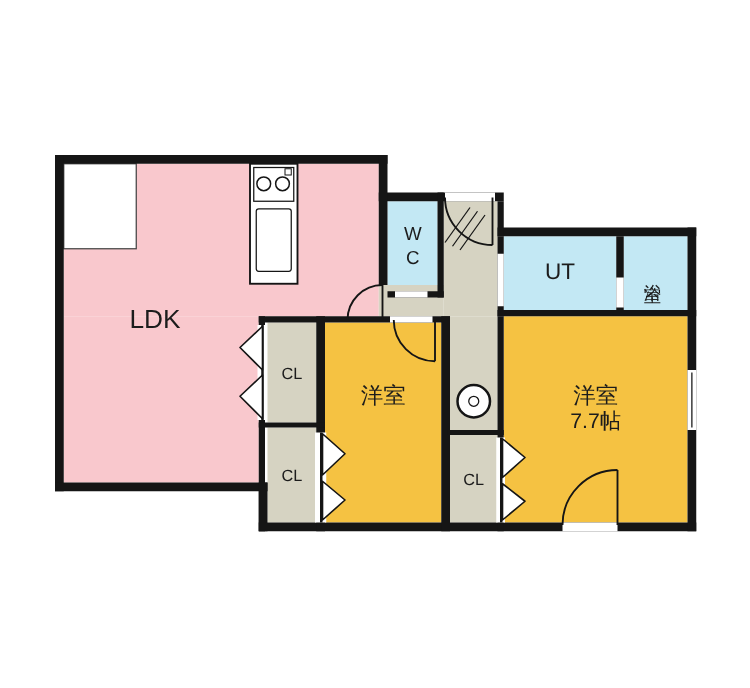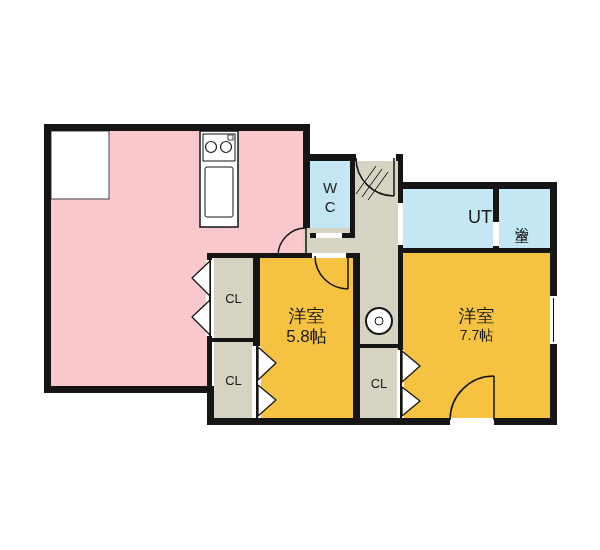--- a/index.html
+++ b/index.html
@@ -120,37 +120,37 @@
       <line x1="368" y1="200" x2="388" y2="172"></line>
     </g>
 
     <g>
       <circle cx="379" cy="321" r="13" fill="#ffffff" stroke="#151515" stroke-width="2"></circle>
       <circle cx="379" cy="321" r="4" fill="none" stroke="#151515" stroke-width="1"></circle>
     </g>
   </svg>
 
   <div class="label" style="left:58px;top:244px;width:132px;font-size:21px;">
+    <span>LDK</span>
   </div>
 
   <div class="label" style="left:260px;top:306px;width:93px;font-size:18px;">
     <span>洋室</span>
-    <span style="font-size:17px">5.8帖</span>
   </div>
 
   <div class="label" style="left:405px;top:306px;width:143px;font-size:18px;">
     <span>洋室</span>
-    <span style="font-size:14px">7.7帖</span>
+    <span style="font-size:17px">7.7帖</span>
   </div>
 
   <div class="label vert" style="left:321px;top:169px;height:58px;font-size:15px;">
     <span>WC</span>
   </div>
 
-  <div class="label" style="left:403px;top:207px;width:90px;font-size:18px;padding-left:32px;">
+  <div class="label" style="left:403px;top:207px;width:90px;font-size:18px;">
     <span>UT</span>
   </div>
 
   <div class="label vert" style="left:514px;top:191px;height:54px;font-size:14px;">
     <span>浴室</span>
   </div>
 
   <div class="label" style="left:214px;top:291px;width:39px;font-size:13px;">
     <span>CL</span>
   </div>

